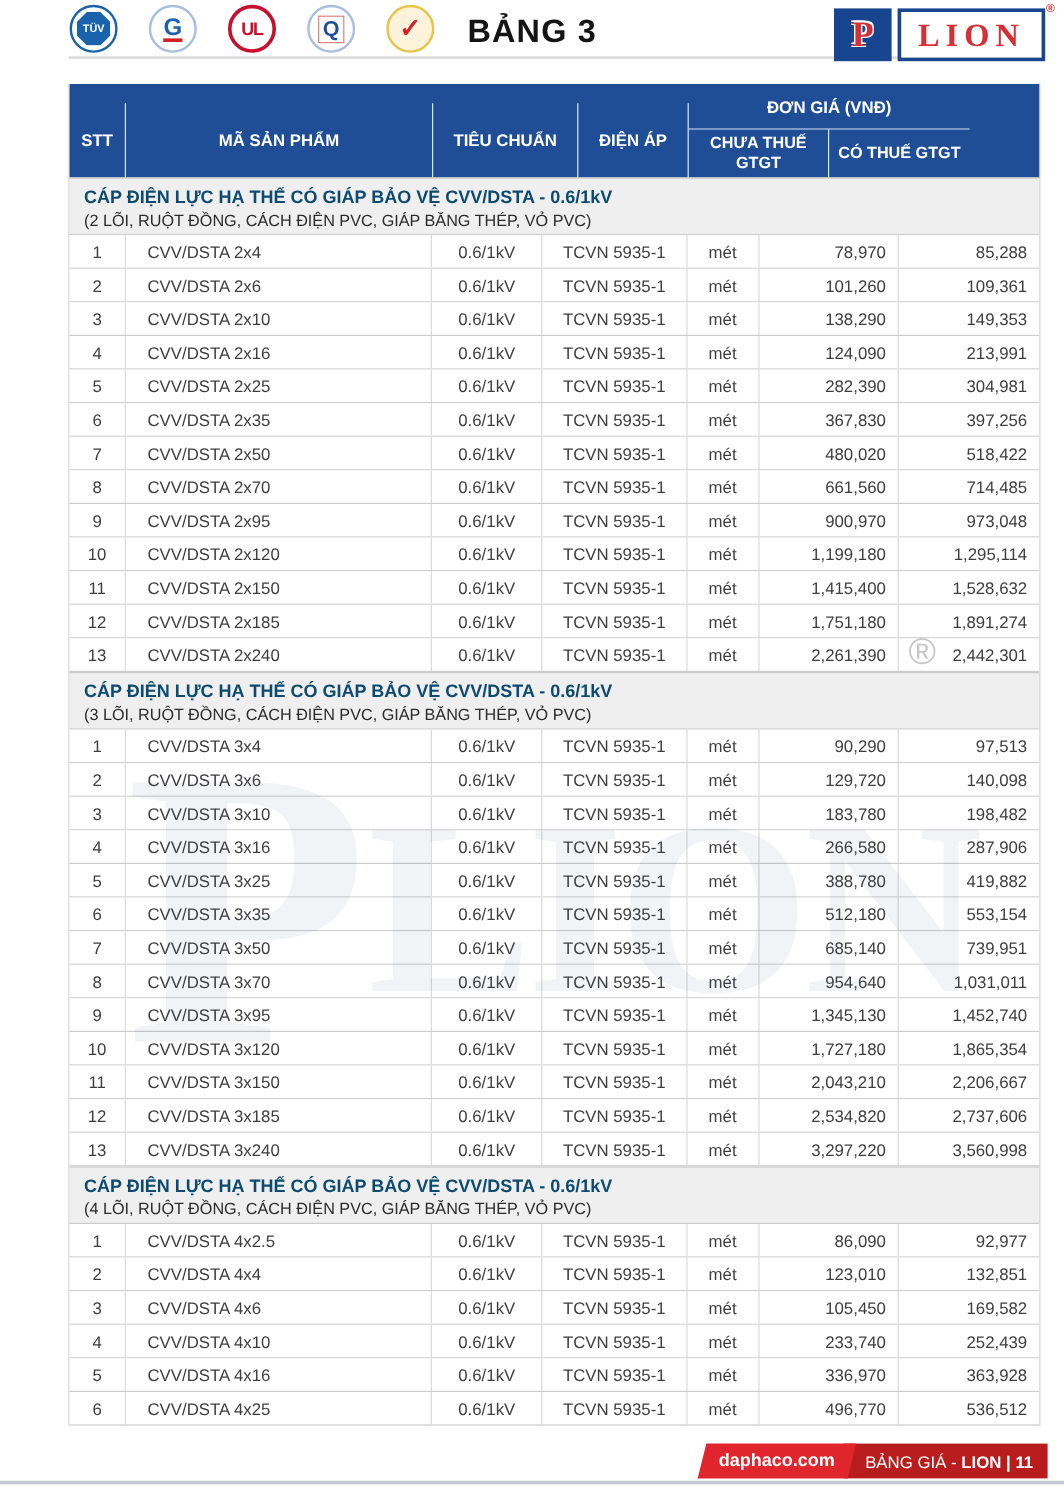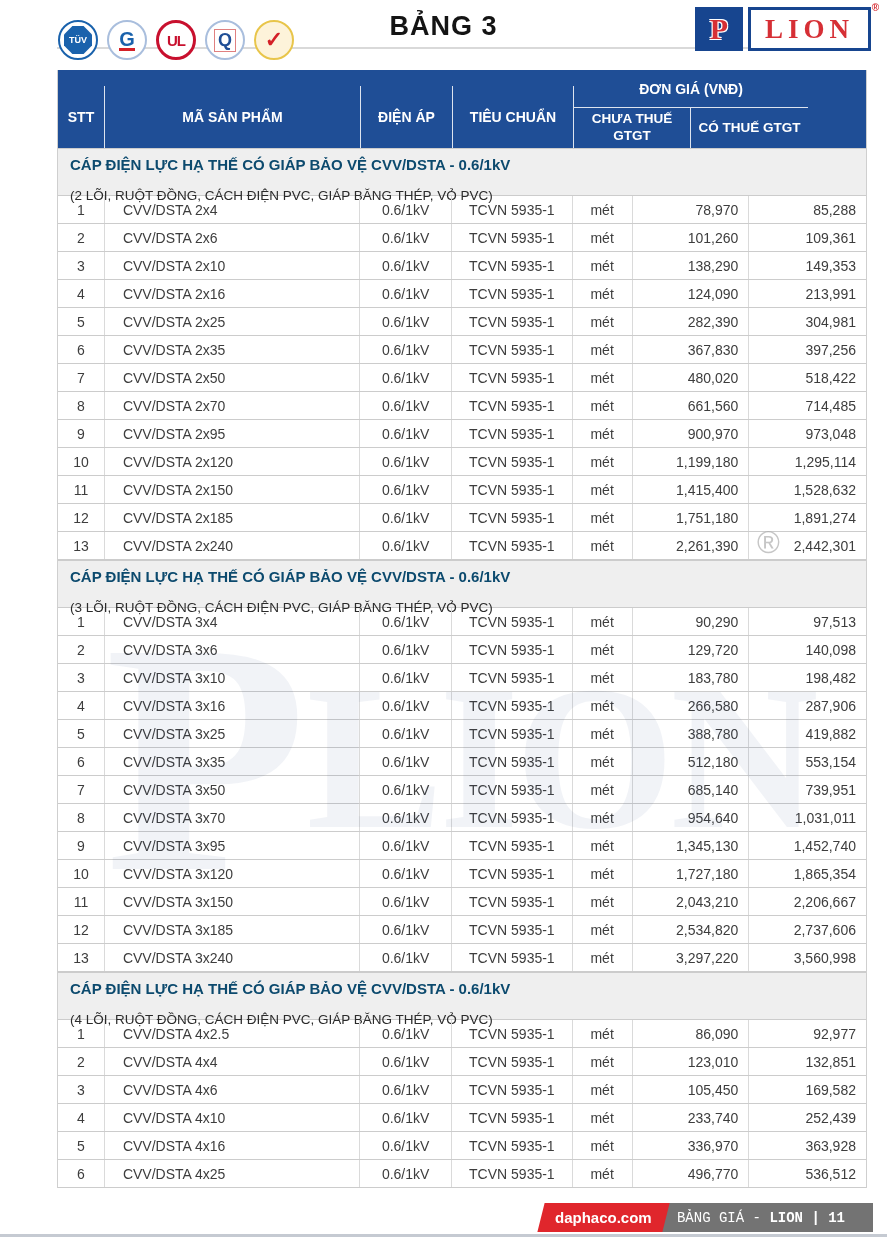--- a/index.html
+++ b/index.html
@@ -1,21 +1,21 @@
 <!DOCTYPE html>
 <html><head>
 <meta charset="utf-8">
 <style>
   * { margin:0; padding:0; box-sizing:border-box; }
   html,body { background:#ffffff; }
   body { width:887px; height:1241px; font-family:"Liberation Sans", sans-serif; }
   .page { position:relative; width:887px; height:1241px; background:#fff; overflow:hidden; }
 
   
-  .logos { position:absolute; top:20px; left:58px; display:flex; gap:9px; z-index:3; }
+  .logos { position:absolute; top:4px; left:58px; display:flex; gap:26px; z-index:3; }
   .badge { width:40px; height:40px; border-radius:50%; display:flex; align-items:center; justify-content:center; font-weight:bold; background:#fff; }
   .badge.tuv { border:2px solid #1a62ac; }
   .badge.tuv .oct { width:28px; height:28px; background:#1a62ac; color:#fff; font-size:9px; display:flex; align-items:center; justify-content:center;
     clip-path:polygon(30% 0,70% 0,100% 30%,100% 70%,70% 100%,30% 100%,0 70%,0 30%); }
   .badge.jas { border:2px solid #a9bedd; color:#1a62ac; font-size:20px; box-shadow:inset 0 0 0 2px #fff; }
   .badge.jas .g { border-bottom:3px solid #d42027; line-height:.9; }
   .badge.ul { border:3px solid #c8102e; color:#c8102e; font-size:15px; letter-spacing:-1px; }
   .badge.quacert { border:2px solid #a9bedd; color:#1f4e96; font-size:18px; }
   .badge.quacert .q { border:1px solid #e08080; padding:0 3px; }
   .badge.award { border:2px solid #e8c54a; background:#fdf3da; color:#d42027; font-size:22px; }
@@ -40,21 +40,21 @@
   .w-stt { width:47px; } .w-code { width:256px; } .w-volt { width:92px; } .w-std { width:121px; }
   .w-unit { width:60px; font-size:13px; } .w-price { width:234px; }
   .h-price { display:flex; flex-direction:column; }
   .h-price-top { height:38px; display:flex; align-items:center; justify-content:center; border-bottom:1px solid rgba(255,255,255,.85); font-size:14px; }
   .h-price-bot { flex:1; display:flex; }
   .h-price-bot > div { width:117px; display:flex; align-items:center; justify-content:center; line-height:1.25; font-size:13.5px; padding:0 6px; }
   .h-price-bot > div:first-child { border-right:1px solid rgba(255,255,255,.85); }
 
   .section-band { background:#efefef; height:48px; padding:5px 0 0 12px; border-bottom:1px solid #cccccc; border-top:1px solid #cccccc; }
   .s-title { font-size:15px; font-weight:bold; color:#0c4a6e; line-height:1.4; }
-  .s-sub { font-size:13.5px; color:#2b2b2b; line-height:1.3;margin-top:12px; }
+  .s-sub { font-size:13.5px; color:#2b2b2b; line-height:1.3; }
 
   .row { display:flex; height:28px; border-bottom:1px solid #cccccc; background:#fff; font-size:14px; color:#3d3d3d; }
   .c { display:flex; align-items:center; justify-content:center; border-right:1px solid #dadada; }
   .c:last-child { border-right:none; }
   .c-stt { width:47px; }
   .c-code { width:256px; justify-content:flex-start; padding-left:18px; }
   .c-volt { width:92px; }
   .c-std { width:121px; }
   .c-unit { width:60px; }
   .c-p1, .c-p2 { width:117px; justify-content:flex-end; padding-right:10px; }
@@ -64,21 +64,21 @@
     color:rgba(55,90,145,0.07); pointer-events:none; z-index:5; overflow:hidden; font-family:"Liberation Serif", serif; font-weight:bold; }
   .wm-p { font-size:330px; line-height:1; }
   .wm-lion { font-size:205px; letter-spacing:-4px; line-height:1; }
   .reg-mark { position:absolute; top:525px; left:757px; font-size:31px; color:#a8a8a8; opacity:.65; z-index:6; pointer-events:none; }
 
   
   .footer { position:absolute; top:1203px; right:14px; height:29px; display:flex; z-index:7; }
   .f-red { background:#e0262c; color:#fff; font-weight:bold; font-size:15px; padding:0 14px; display:flex; align-items:center;
     transform:skewX(-14deg); margin-right:-7px; z-index:2; }
   .f-red span { transform:skewX(14deg); }
-  .f-blue { background:#737373; color:#fff; font-size:14px; padding:0 28px 0 18px; display:flex; align-items:center; white-space:pre;font-family:Liberation Mono, monospace; }
+  .f-blue { background:#b91c1c; color:#fff; font-size:14px; padding:0 12px 0 18px; display:flex; align-items:center; white-space:pre; }
   .f-blue .bold { font-weight:bold; }
   .bottom-line { position:absolute; top:1234px; left:0; width:887px; height:3px; background:#c5cad2; }
 </style>
 </head>
 <body>
 
 <div class="page">
 
   <div class="logos">
     <div class="badge tuv">
@@ -109,22 +109,22 @@
       </div>
     <div class="lion-reg">®</div>
   </div>
 
   <div class="top-line"></div>
 
   <div class="table">
     <div class="thead">
       <div class="h-cell w-stt">STT</div>
       <div class="h-cell w-code">MÃ SẢN PHẨM</div>
+      <div class="h-cell w-std">TIÊU CHUẨN</div>
       <div class="h-cell w-volt">ĐIỆN ÁP</div>
-      <div class="h-cell w-std">TIÊU CHUẨN</div>
       <div class="h-price w-price">
         <div class="h-price-top">ĐƠN GIÁ (VNĐ)</div>
         <div class="h-price-bot">
           <div>CHƯA THUẾ GTGT</div>
           <div>CÓ THUẾ GTGT</div>
         </div>
       </div>
     </div>
     <div id="tbody">
   <div class="section">

